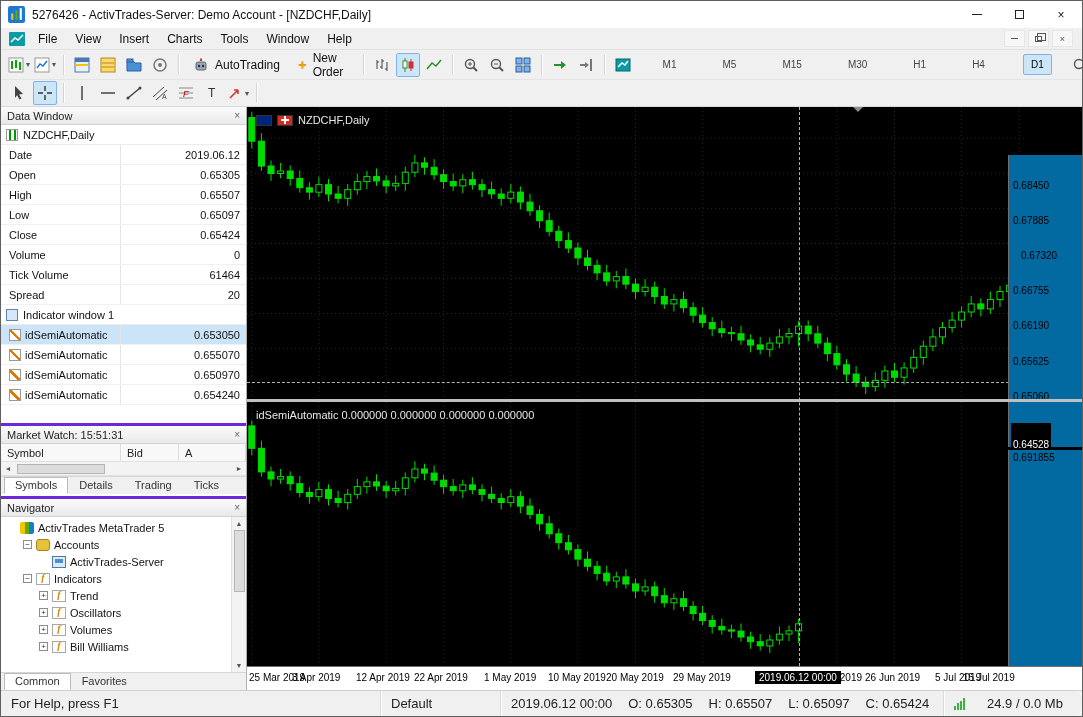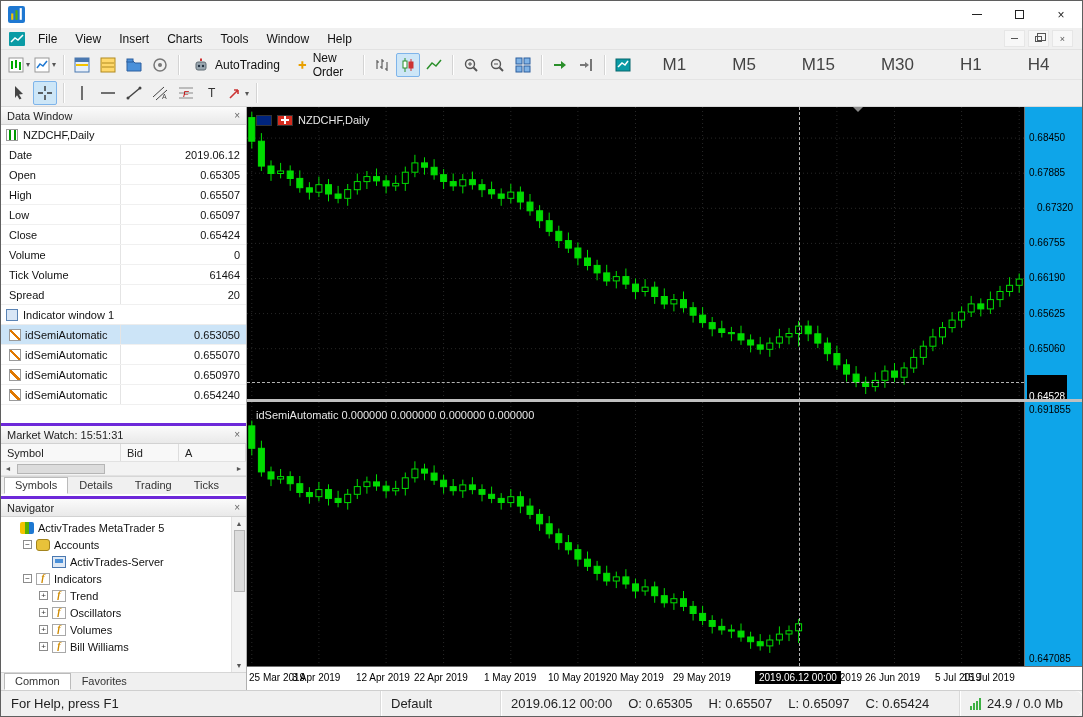--- a/index.html
+++ b/index.html
@@ -29,21 +29,21 @@
   .toolbar{display:flex;align-items:center;background:#f0f0f0;padding:0 5px;flex:none;}
   .t1{height:30px;border-bottom:1px solid #e4e4e4;}
   .t2{height:27px;border-bottom:1px solid #d8d8d8;}
   .tbtn{height:24px;min-width:24px;display:flex;align-items:center;justify-content:center;border:1px solid transparent;border-radius:2px;margin:0 1px;}
   .tbtn.active{background:#cde6f7;border-color:#7eb4ea;}
   .tbtn svg{width:16px;height:16px;display:block;}
   .caret{font-size:8px;color:#555;margin-left:2px;}
   .vsep{width:1px;height:20px;background:#d4d4d4;box-shadow:1px 0 0 #fff;margin:0 5px;flex:none;}
   .btn-labeled{display:flex;align-items:center;gap:6px;height:24px;padding:0 8px;font-size:12px;color:#111;border:1px solid transparent;border-radius:2px;}
   #tf-buttons{display:flex;align-items:center;margin-left:4px;}
-  .tf{font-size:17px;color:#444;padding:4px 7px;margin:0 15px;border:1px solid transparent;border-radius:2px;}
+  .tf{font-size:10px;color:#444;padding:4px 7px;margin:0 15px;border:1px solid transparent;border-radius:2px;}
   .tf.active{background:#cde6f7;border-color:#7eb4ea;color:#000;}
   .overflow-btn{margin-left:auto;color:#888;font-size:10px;padding:0 4px;}
 
   
   .main{flex:1;display:flex;overflow:hidden;}
   .left-panel{width:246px;flex:none;background:#6d28d9;border-right:1px solid #b0b0b0;display:flex;flex-direction:column;}
   .panel{background:#fff;display:flex;flex-direction:column;overflow:hidden;}
   .panel+.panel{margin-top:3px;}
   .panel-dw{height:316px;flex:none;}
   .panel-mw{height:70px;flex:none;}
@@ -94,21 +94,21 @@
 
   
   .chart-area{flex:1;position:relative;background:#000;overflow:hidden;}
   #main-svg{position:absolute;left:0;top:0;}
   #ind-svg{position:absolute;left:0;top:295px;}
   .grid{stroke:#282828;stroke-width:1;stroke-dasharray:1 3;}
   .wick{stroke:#00dc00;stroke-width:1;}
   .bull{fill:#000;stroke:#00dc00;stroke-width:1;}
   .bear{fill:#00dc00;stroke:#00dc00;stroke-width:1;}
   .panel-sep{position:absolute;left:0;right:0;top:292px;height:3px;background:#c0c0c0;z-index:6;}
-  .price-scale{position:absolute;right:0;width:58px;background:#0ea5e9;border-left:1px solid #707070;z-index:5;}
+  .price-scale{position:absolute;right:0;width:74px;background:#0369a1;border-left:1px solid #707070;z-index:5;margin-top:48px;}
   #price-scale-main{top:0;height:292px;}
   #price-scale-ind{top:295px;height:264px;}
   .plabel{position:absolute;left:4px;font-size:10px;color:#000;white-space:nowrap;}
   .plabel.inv{background:#000;color:#fff;padding:16px 2px;left:2px;}
   .time-axis{position:absolute;left:0;right:0;bottom:0;height:24px;background:#fff;border-top:1px solid #707070;z-index:7;}
   .tlabel{position:absolute;top:5px;font-size:10px;color:#000;white-space:nowrap;}
   .tlabel.inv{background:#000;color:#fff;padding:1px 4px;top:4px;z-index:2;}
   .chart-label{position:absolute;top:7px;left:9px;display:flex;align-items:center;gap:5px;color:#e8e8e8;font-size:11px;z-index:4;}
   .chart-label.ind{top:302px;}
   .flag{width:16px;height:11px;flex:none;border:1px solid #333;}
@@ -117,36 +117,37 @@
   .crosshair-v{position:absolute;top:0;height:559px;width:0;border-left:1px dashed #b4b4b4;z-index:4;}
   .crosshair-h{position:absolute;left:0;width:777px;height:0;border-top:1px dashed #b4b4b4;z-index:4;}
   .shift-marker{position:absolute;top:0;left:606px;width:0;height:0;border:5px solid transparent;border-top-color:#8a8a8a;z-index:3;}
 
   
   .statusbar{height:26px;flex:none;background:#f0f0f0;border-top:1px solid #cfcfcf;display:flex;align-items:stretch;font-size:13px;color:#222;}
   .seg{display:flex;align-items:center;padding:0 10px;border-right:1px solid #dadada;box-shadow:1px 0 0 #fff;}
   .seg-help{width:380px;}
   .seg-profile{width:120px;}
   .seg-ohlc{flex:1;gap:16px;}
-  .seg-conn{width:122px;border-right:none;gap:6px;border-radius:7px;}
+  .seg-conn{width:138px;border-right:none;gap:22px;border-radius:7px;}
   .sig{display:flex;align-items:flex-end;gap:1px;height:12px;}
   .sig span{width:2px;background:#3cb043;display:block;}
 </style>
 </head>
 <body>
 
 <div class="window">
 
   <div class="titlebar">
     <svg class="app-icon" viewBox="0 0 16 16">
         <rect x="0" y="0" width="16" height="16" rx="2" fill="#1e78d2"></rect>
         <rect x="3" y="7" width="2" height="6" fill="#f4c400"></rect>
         <rect x="7" y="4" width="2" height="9" fill="#58b000"></rect>
         <rect x="11" y="2" width="2" height="11" fill="#fff"></rect>
       </svg>
+    <span class="title-text">5276426 - ActivTrades-Server: Demo Account - [NZDCHF,Daily]</span>
     <div class="win-controls">
       <span class="wc">
           <span class="min-glyph"></span>
         </span>
       <span class="wc">
           <span class="max-glyph"></span>
         </span>
       <span class="wc">×</span>
     </div>
   </div>

